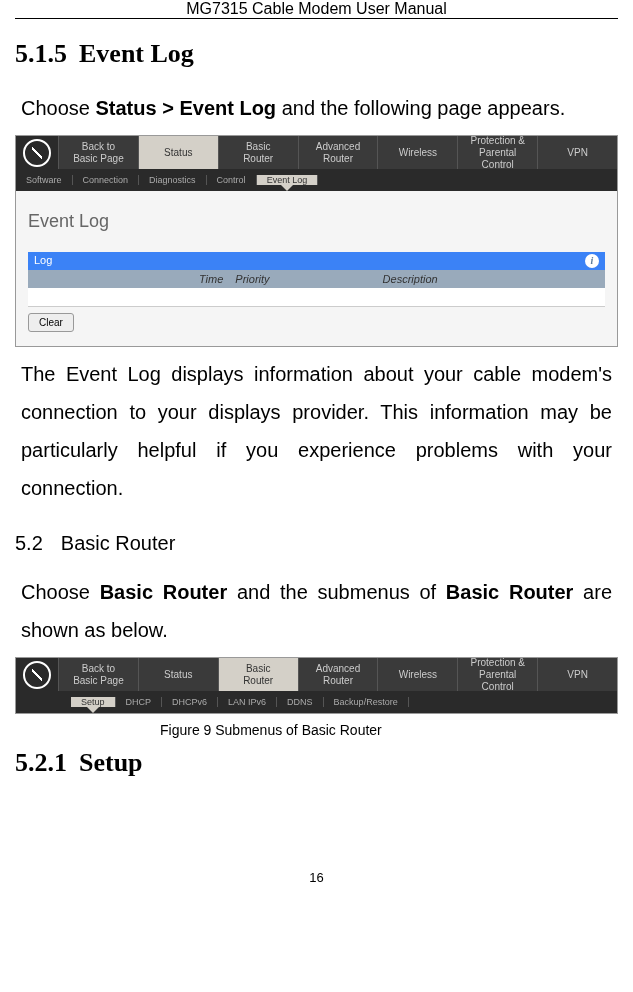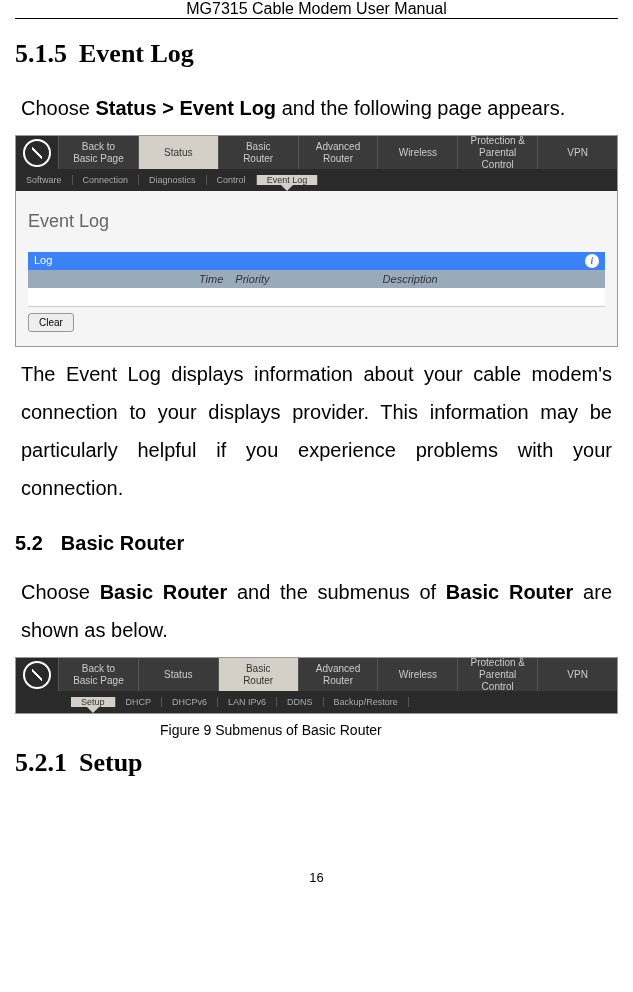--- a/index.html
+++ b/index.html
@@ -26,21 +26,21 @@
       font-weight: bold;
       font-size: 26px;
       margin: 10px 0 20px 0;
     }
     h2.section-heading .sec-num {
       display: inline-block;
       margin-right: 12px;
     }
     h2.sub-heading {
       font-family: Arial, sans-serif;
-      font-weight: bold;
+      font-weight: normal;
       font-size: 20px;
       margin: 25px 0 18px 0;
     }
     h2.sub-heading .sec-num {
       display: inline-block;
       margin-right: 18px;
     }
     p.body-text {
       font-size: 20px;
       line-height: 1.9;

